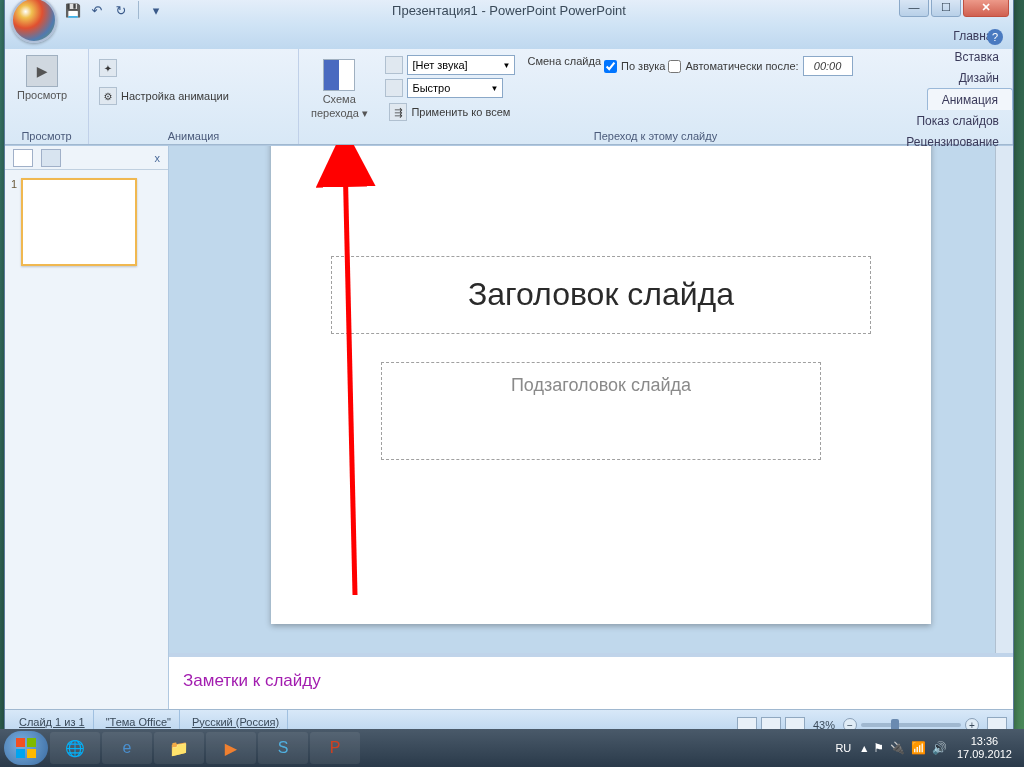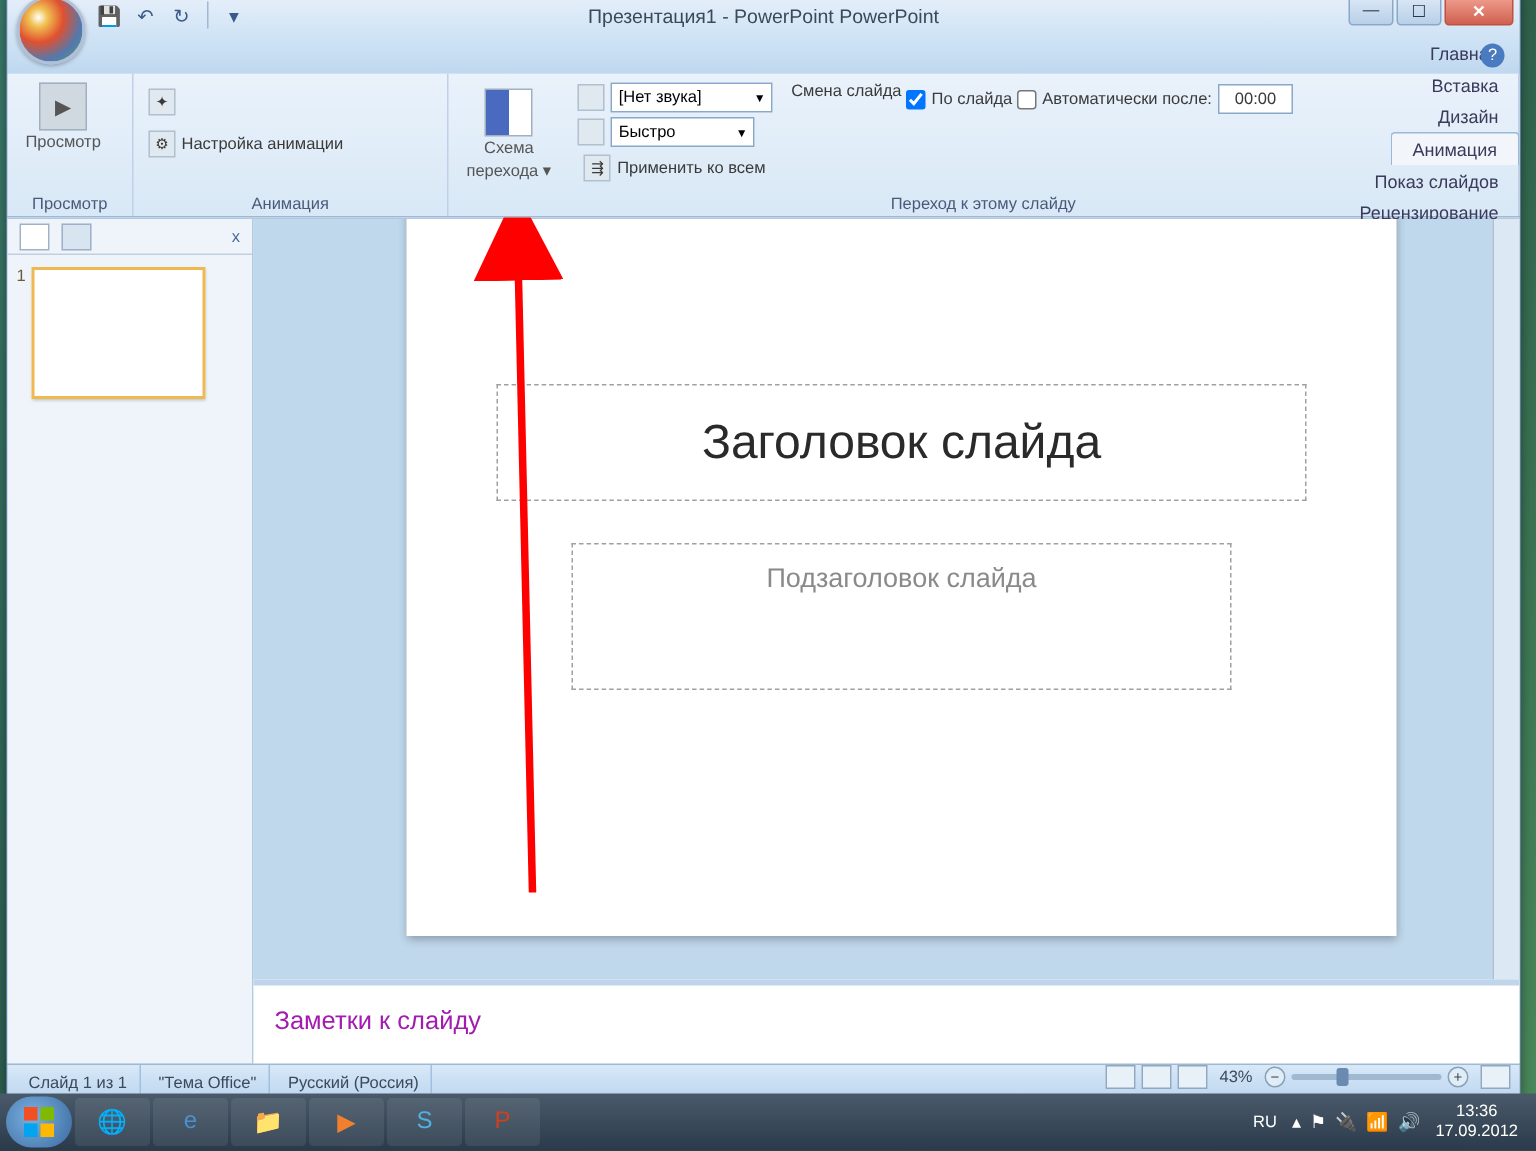--- a/index.html
+++ b/index.html
@@ -24,39 +24,39 @@
 .rgroup-body { flex:1; display:flex; align-items:flex-start; gap:8px; }
 .rgroup-label { font-size:11px; color:#4a5a7a; text-align:center; padding:2px 0 0; }
 .big-btn { display:flex; flex-direction:column; align-items:center; gap:2px; padding:4px 6px; cursor:pointer; font-size:11px; color:#555; text-align:center; }
 .big-btn .icn { width:32px; height:32px; background:#d0d8e0; border:1px solid #a0b0c0; display:flex; align-items:center; justify-content:center; font-size:14px; }
 .small-btn { display:flex; align-items:center; gap:4px; font-size:11px; color:#3a3a3a; cursor:pointer; padding:2px 4px; }
 .small-btn .icn { width:18px; height:18px; background:#e0e8f0; border:1px solid #b0c0d0; display:flex; align-items:center; justify-content:center; font-size:10px; }
 .combo { height:20px; border:1px solid #8aa8c8; background:#fff; font-size:11px; padding:1px 4px; display:flex; align-items:center; justify-content:space-between; cursor:pointer; }
 .combo .arrow { font-size:8px; margin-left:4px; }
 .check-row { display:flex; align-items:center; gap:4px; font-size:11px; color:#3a3a3a; padding:1px 0; }
 .check-row input { width:13px; height:13px; }
-.timebox { width:50px; height:20px; border:1px solid #8aa8c8; background:#fff; font-size:11px; display:flex; align-items:center; justify-content:center; }
+.timebox { width:50px; height:20px; border:1px solid #8aa8c8; background:#fff; font-size:11px; display:flex; align-items:center; justify-content:center;font-style:italic; }
 .workspace { flex:1; display:flex; background:#eef4fa; border-top:1px solid #b0c8e0; overflow:hidden; }
 .slidepanel { width:164px; background:#eef4fa; border-right:1px solid #b0c8e0; }
 .slidepanel-tabs { height:24px; display:flex; align-items:center; border-bottom:1px solid #c0d0e0; padding:0 8px; gap:8px; font-size:12px; }
 .sp-tab { width:20px; height:18px; border:1px solid #a0b0c8; background:#fff; cursor:pointer; }
 .sp-close { margin-left:auto; color:#4a6a9a; cursor:pointer; font-size:11px; }
 .thumb-wrap { display:flex; padding:8px 6px; gap:4px; }
 .thumb-num { font-size:11px; color:#6a5a3a; }
 .thumb { width:116px; height:88px; background:#fff; border:2px solid #f0b850; box-shadow:0 1px 2px rgba(0,0,0,.2); }
 .editor { flex:1; position:relative; background:#c0d8ec; display:flex; flex-direction:column; }
 .canvas-area { flex:1; display:flex; align-items:center; justify-content:center; overflow:auto; position:relative; }
 .slide { width:660px; height:498px; background:#fff; box-shadow:0 2px 6px rgba(0,0,0,.3); margin-top:-50px; margin-left:20px; position:relative; }
 .placeholder { position:absolute; border:1px dashed #a0a0a0; display:flex; align-items:center; justify-content:center; }
 .ph-title { left:60px; top:130px; width:540px; height:78px; font-size:32px; color:#2a2a2a; }
 .ph-sub { left:110px; top:236px; width:440px; height:98px; font-size:18px; color:#8a8a8a; align-items:flex-start; padding-top:12px; }
 .arrow-annot { position:absolute; pointer-events:none; z-index:20; }
 .notes { height:56px; background:#fff; border-top:4px solid #c0d4ea; padding:14px 14px; font-size:17px; color:#a21caf; overflow:hidden; }
 .vscroll { position:absolute; right:0; top:0; bottom:0; width:18px; background:#dce8f4; border-left:1px solid #b0c0d0; }
-.statusbar { height:24px; background:linear-gradient(#d8e8f8,#bcd6ef); border-top:1px solid #a0b8d0; display:flex; align-items:flex-start; font-size:11px; color:#3a4a5a; padding:0 6px; gap:4px; }
+.statusbar { height:24px; background:linear-gradient(#d8e8f8,#bcd6ef); border-top:1px solid #a0b8d0; display:flex; align-items:flex-end; font-size:11px; color:#3a4a5a; padding:0 6px; gap:4px;text-decoration:underline; }
 .status-seg { padding:0 8px; border-right:1px solid #a0c0e0; height:100%; display:flex; align-items:center; }
 .status-right { margin-left:auto; display:flex; align-items:center; gap:4px; }
 .view-btn { width:20px; height:16px; border:1px solid #90a8c0; background:#e8f0f8; cursor:pointer; }
 .zoom-slider { width:100px; height:4px; background:#a0b8d0; position:relative; border-radius:2px; }
 .zoom-thumb { position:absolute; left:30%; top:-4px; width:8px; height:12px; background:#6a8ab0; border-radius:2px; }
 .zoom-btn { width:14px; height:14px; border-radius:50%; border:1px solid #8aa0b8; background:#e0ecf6; font-size:10px; display:flex; align-items:center; justify-content:center; cursor:pointer; }
 .taskbar { position:absolute; bottom:0; left:0; right:0; height:38px; background:linear-gradient(#4a5a6a,#2a3a4a); display:flex; align-items:center; padding:0 4px; gap:2px; }
 .start-btn { width:44px; height:34px; border-radius:18px; background:radial-gradient(circle at 40% 40%,#7ab0e0,#3a6aa0); display:flex; align-items:center; justify-content:center; cursor:pointer; }
 .start-btn svg { width:24px; height:24px; }
 .task-item { width:50px; height:32px; background:rgba(255,255,255,.08); border-radius:3px; display:flex; align-items:center; justify-content:center; cursor:pointer; font-size:16px; }
@@ -146,21 +146,21 @@
             </div>
             <div class="small-btn">
               <div class="icn">⇶</div>
               <span>Применить ко всем</span>
             </div>
           </div>
           <div style="display:flex;flex-direction:row;gap:3px">
             <div style="font-size:11px;color:#3a3a3a;padding-bottom:1px">Смена слайда</div>
             <label class="check-row">
               <input type="checkbox" checked="" style="">
-              <span>По слайда</span>
+              <span>По звука</span>
             </label>
             <label class="check-row">
               <input type="checkbox" style="">
               <span>Автоматически после:</span>
               <div class="timebox">00:00</div>
             </label>
           </div>
         </div>
         <div class="rgroup-label">Переход к этому слайду</div>
       </div>

